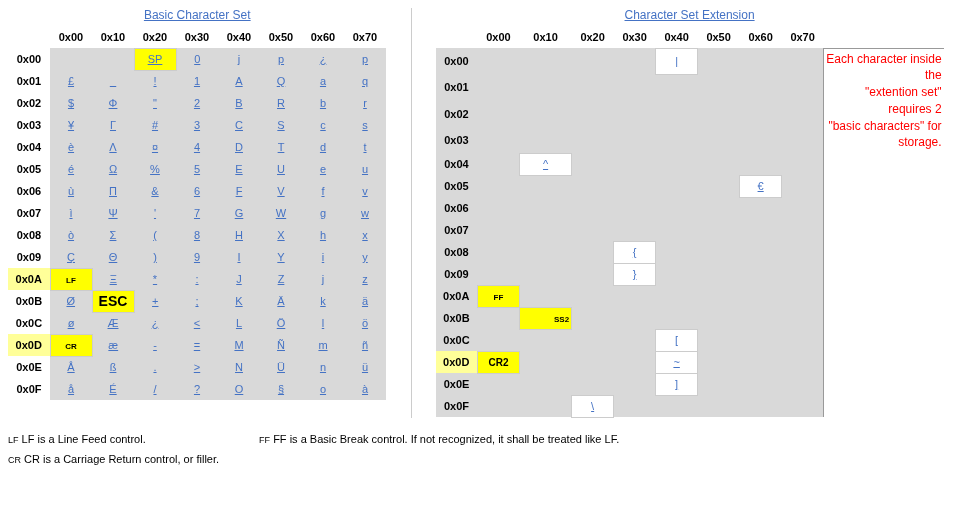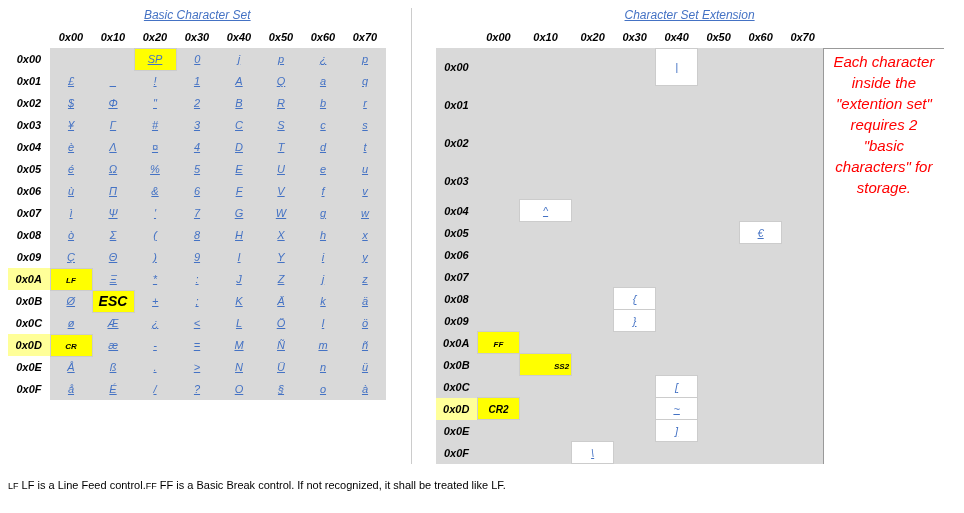--- a/index.html
+++ b/index.html
@@ -7,21 +7,20 @@
       font-family: Arial, sans-serif;
       font-size: 12px;
       background: #fff;
       width: 964px;
       min-height: 513px;
       padding: 8px;
     }
     .main-container {
       display: flex;
       gap: 20px;
-      font-style: italic;
     }
     .section-title {
       text-align: center;
       color: #4472C4;
       text-decoration: underline;
       font-size: 12px;
       margin-bottom: 4px;
     }
     table {
       border-collapse: collapse;
@@ -61,22 +60,22 @@
     .ext-cell-white {
       background: #fff !important;
       border: 1px solid #ccc;
     }
     .ext-cell-yellow {
       background: #FFFF00 !important;
       border: 1px solid #ccc;
     }
     .red-note {
       color: red;
-      font-size: 15px;
-      text-align: center;
+      font-size: 12px;
+      text-align: right;
       line-height: 1.4;
     }
     .footnotes {
       margin-top: 12px;
       font-size: 11px;
       line-height: 1.8;
     }
     .footnotes span.small {
       font-size: 9px;
       font-variant: small-caps;
@@ -520,25 +519,29 @@
           <td></td>
           <td></td>
           <td></td>
         </tr>
       </tbody>
     </table>
   </div>
 </div>
 
 <div class="footnotes">
-  <div style="display:flex;margin-top:10px;">
+  <div style="display:flex;gap:40px;margin-top:10px;">
     <div>
       <div>
         <span class="small">LF</span>
         <span>LF is a Line Feed control.</span>
+      </div>
+      <div>
+        <span class="small">CR</span>
+        <span>CR is a Carriage Return control, or filler.</span>
       </div>
     </div>
     <div>
       <div>
         <span class="small">FF</span>
         <span>FF is a Basic Break control. If not recognized, it shall be treated like LF.</span>
       </div>
     </div>
   </div>
 </div>

